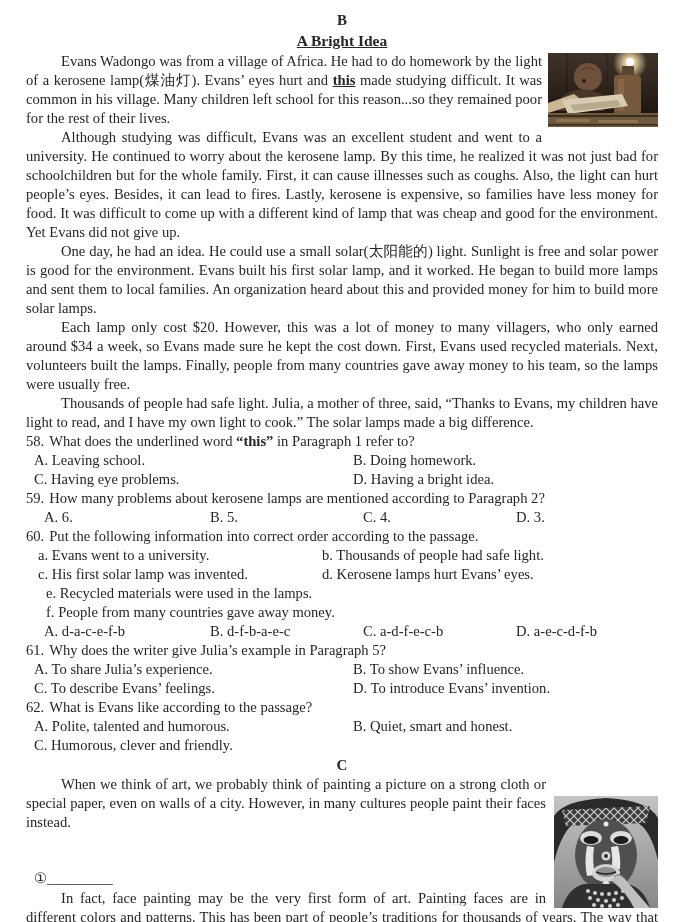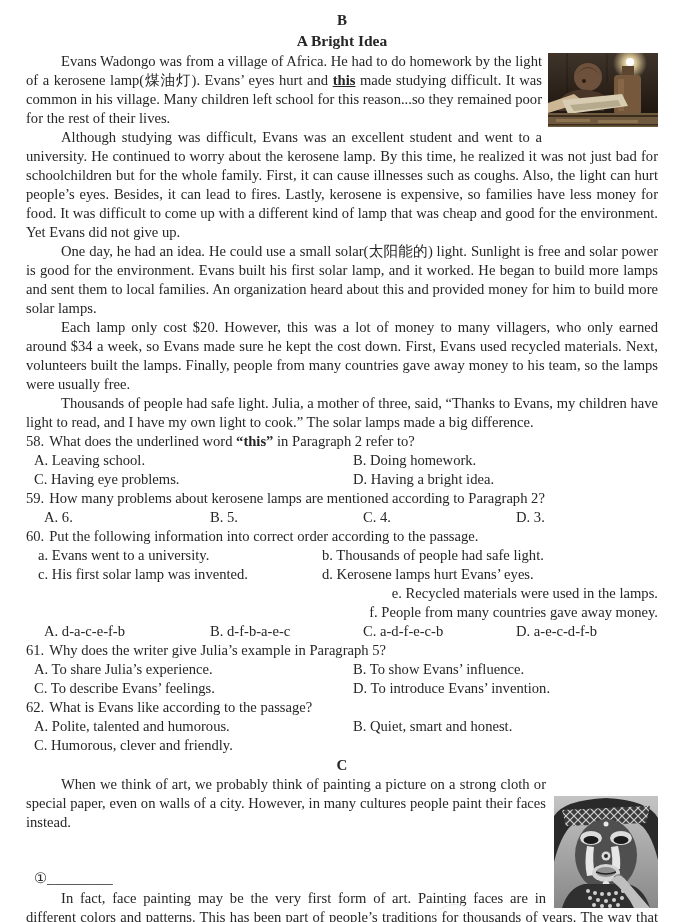--- a/index.html
+++ b/index.html
@@ -8,35 +8,35 @@
     width:686px;height:922px;
     overflow:hidden;
     background:#ffffff;
     color:#262626;
     font-family:"Liberation Serif","DejaVu Serif",serif;
     font-size:14.6px;
     box-sizing:border-box;
     padding:10px 28px 0 26px;
   }
   .center-head{text-align:center;font-weight:bold;font-size:15px;line-height:20px;}
-  .passage-title{text-align:center;font-weight:bold;font-size:15.5px;line-height:22px;}
+  .passage-title{text-align:center;font-weight:bold;font-size:15.5px;line-height:22px;text-decoration:underline;}
   p.para{margin:0;text-align:justify;text-indent:2.4em;line-height:19px;}
   .emph-ul{font-weight:bold;text-decoration:underline;}
   .bold{font-weight:bold;}
   
   .photo-b{float:right;width:110px;height:74px;margin:1px 0 3px 6px;}
   .photo-c{float:right;width:104px;height:112px;margin:21px 0 0 8px;}
   .photo-b svg,.photo-c svg{display:block;width:100%;height:100%;}
   
   .qline{line-height:19px;}
   .qnum{margin-right:5px;}
   .opts2{display:grid;grid-template-columns:319px 1fr;margin-left:8px;line-height:19px;}
   .opts4{display:grid;grid-template-columns:166px 153px 153px 1fr;margin-left:18px;line-height:19px;}
   .items2{display:grid;grid-template-columns:284px 1fr;margin-left:12px;line-height:19px;}
-  .item1{margin-left:20px;line-height:19px;text-align:right;}
+  .item1{margin-left:20px;line-height:19px;}
   .blank-line{line-height:21px;margin-left:8px;margin-top:36px;}
   .page-circle{
     position:absolute;left:430px;top:904px;width:48px;height:48px;
     border:1px solid #e9e9e6;border-radius:50%;
   }
   .section-c-head{text-align:center;font-weight:bold;font-size:15px;line-height:20px;}
 </style>
 </head>
 <body>
 
@@ -80,21 +80,21 @@
       <rect x="0" y="71" width="110" height="1.5" fill="#3c2e1d"></rect>
     </svg>
   </span>
 
   <p class="para"><span>Evans Wadongo was from a village of Africa. He had to do homework by the light of a kerosene lamp(煤油灯). Evans’ eyes hurt and </span><span class="emph-ul">this</span><span> made studying difficult. It was common in his village. Many children left school for this reason...so they remained poor for the rest of their lives.</span></p>
   <p class="para">Although studying was difficult, Evans was an excellent student and went to a university. He continued to worry about the kerosene lamp. By this time, he realized it was not just bad for schoolchildren but for the whole family. First, it can cause illnesses such as coughs. Also, the light can hurt people’s eyes. Besides, it can lead to fires. Lastly, kerosene is expensive, so families have less money for food. It was difficult to come up with a different kind of lamp that was cheap and good for the environment. Yet Evans did not give up.</p>
   <p class="para">One day, he had an idea. He could use a small solar(太阳能的) light. Sunlight is free and solar power is good for the environment. Evans built his first solar lamp, and it worked. He began to build more lamps and sent them to local families. An organization heard about this and provided money for him to build more solar lamps.</p>
   <p class="para">Each lamp only cost $20. However, this was a lot of money to many villagers, who only earned around $34 a week, so Evans made sure he kept the cost down. First, Evans used recycled materials. Next, volunteers built the lamps. Finally, people from many countries gave away money to his team, so the lamps were usually free.</p>
   <p class="para">Thousands of people had safe light. Julia, a mother of three, said, “Thanks to Evans, my children have light to read, and I have my own light to cook.” The solar lamps made a big difference.</p>
 
-  <div class="qline"><span class="qnum">58.</span><span>What does the underlined word </span><span class="bold">“this”</span><span> in Paragraph 2 refer to?</span></div>
+  <div class="qline"><span class="qnum">58.</span><span>What does the underlined word </span><span class="bold">“this”</span><span> in Paragraph 1 refer to?</span></div>
   <div class="opts2">
     <span>A. Leaving school.</span>
     <span>B. Doing homework.</span>
     <span>C. Having eye problems.</span>
     <span>D. Having a bright idea.</span>
   </div>
 
   <div class="qline"><span class="qnum">59.</span><span>How many problems about kerosene lamps are mentioned according to Paragraph 2?</span></div>
   <div class="opts4">
     <span>A. 6.</span>

